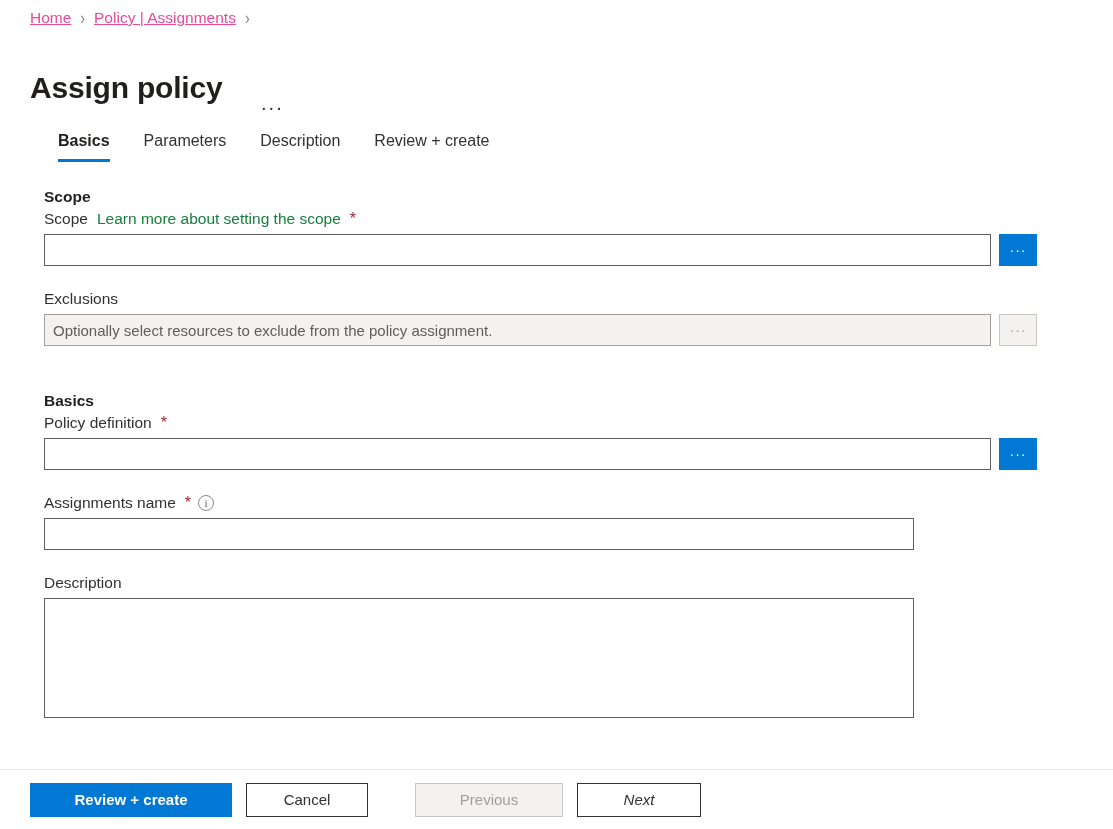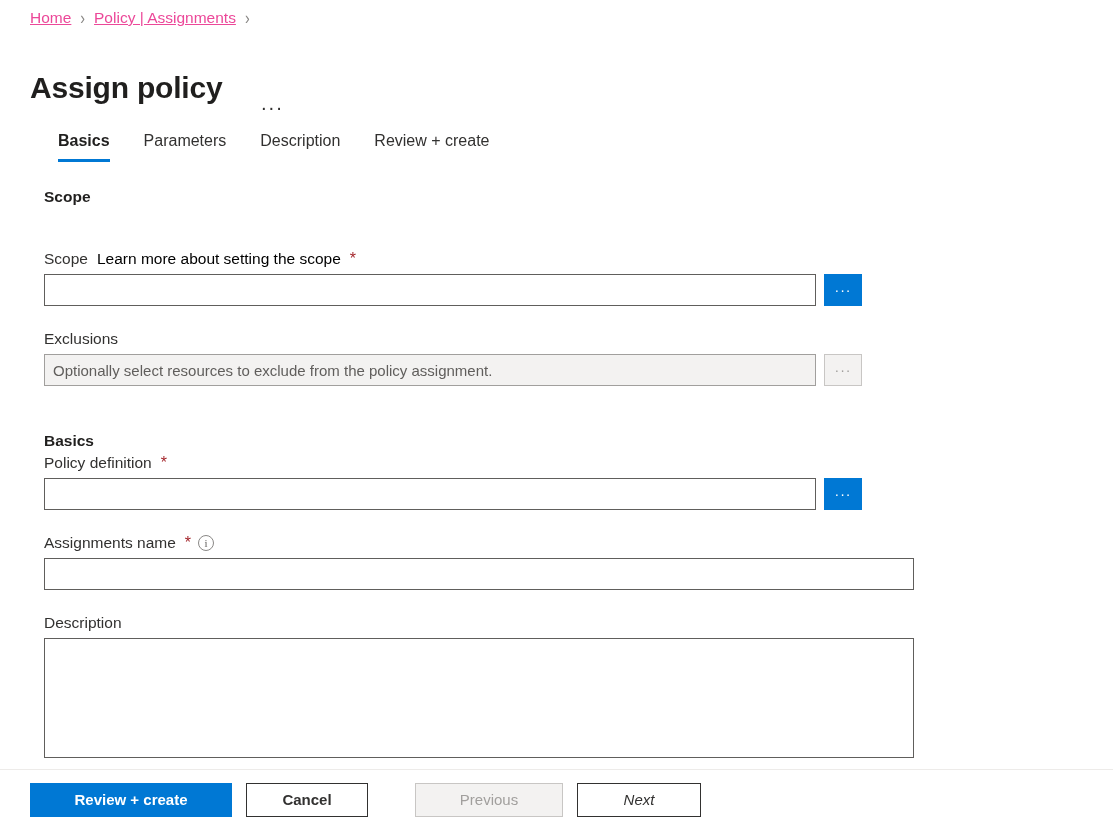--- a/index.html
+++ b/index.html
@@ -65,39 +65,39 @@
   .section-head {
     margin: 0 0 4px 44px;
     font-size: 15.5px; font-weight: 700; color: #201f1e;
   }
   .field-label {
     margin: 0 0 6px 44px;
     font-size: 15.5px; color: #323130;
     display: flex; align-items: center; gap: 7px;
   }
   .label-inline { display: flex; align-items: baseline; gap: 9px; }
-  .help-link { color: #000000; cursor: pointer; margin-top: 40px; }
+  .help-link { color: #15803d; cursor: pointer; }
   .req { color: #a4262c; font-size: 16px; line-height: 1; }
 
   .info-icon {
     width: 16px; height: 16px; border-radius: 50%;
     border: 1px solid #8a8886; color: #605e5c;
     font-size: 11px; line-height: 14px; text-align: center;
     font-family: "Liberation Serif", serif; cursor: pointer;
     display: inline-block;
   }
 
   .input-row { display: flex; align-items: stretch; margin-left: 44px; gap: 8px; }
 
   .text-input {
     height: 32px; border: 1px solid #605e5c; background: #fff;
     font-size: 15px; font-family: "Liberation Sans", sans-serif;
     padding: 0 8px; color: #323130; outline: none;
   }
-  .text-input.w-narrow { width: 772px; }
+  .text-input.w-narrow { width: 947px; }
   .text-input.w-wide { width: 870px; }
   .text-input.disabled {
     background: #f3f2f1; border-color: #a19f9d; color: #605e5c;
   }
   .text-input.disabled::placeholder { color: #605e5c; opacity: 1; }
 
   .ellipsis-btn {
     width: 38px; height: 32px; border: 1px solid #0078d4;
     background: #0078d4; color: #ffffff;
     font-size: 14px; line-height: 1; letter-spacing: 1px;
@@ -133,21 +133,21 @@
     cursor: pointer; border: 1px solid #323130; background: #fff; color: #323130;
   }
   .btn.primary {
     background: #0078d4; border-color: #0078d4; color: #fff;
     font-weight: 700; min-width: 202px;
   }
   .btn.disabled {
     background: #f3f2f1; border-color: #c8c6c4; color: #a19f9d;
     cursor: default; min-width: 148px; margin-left: 33px;
   }
-  .btn.w-cancel { min-width: 122px; font-weight: bold; }
+  .btn.w-cancel { min-width: 122px; }
   .btn.w-next { min-width: 124px; font-style: italic; }
 </style>
 </head>
 <body>
 
 <div id="app">
 
   <nav class="breadcrumb">
     <span class="crumb-link">Home</span>
     <span class="crumb-sep">›</span>

